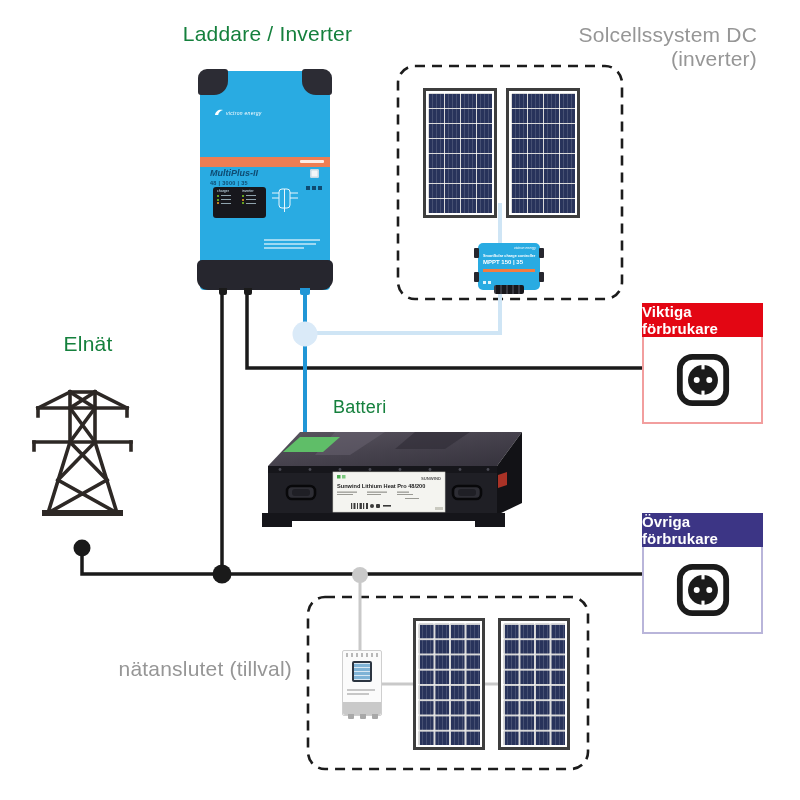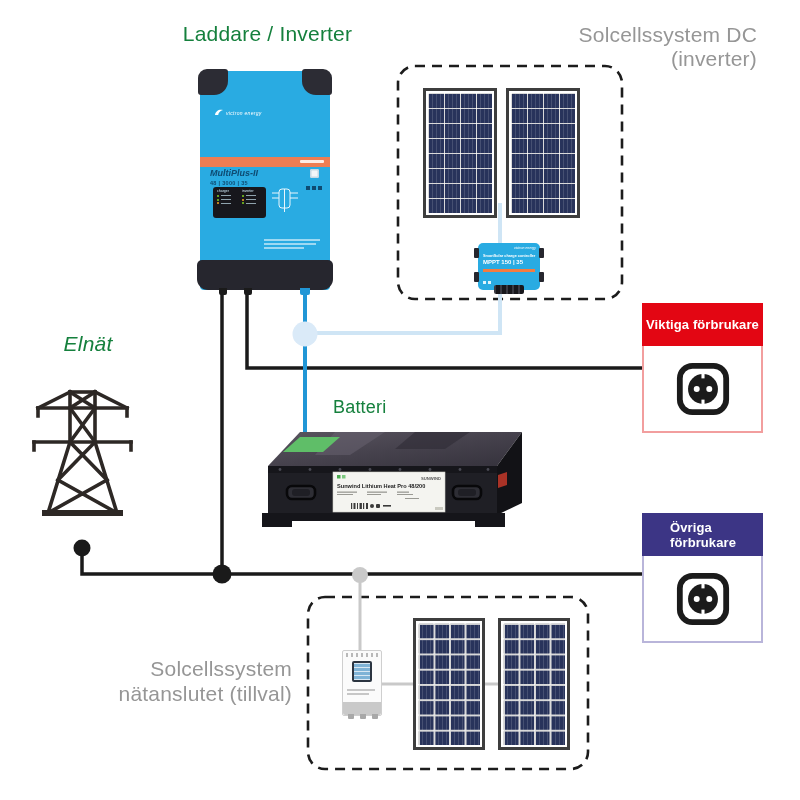--- a/index.html
+++ b/index.html
@@ -63,24 +63,24 @@
   .mppt-l1{position:absolute;left:5px;top:11px;color:#fff;font-size:3.8px;font-weight:bold;}
   .mppt-l2{position:absolute;left:5px;top:16px;color:#fff;font-size:6px;font-weight:bold;}
   .mppt-stripe{position:absolute;left:5px;right:5px;top:26px;height:3px;background:#f47b3f;}
   .mppt-ic{position:absolute;left:5px;bottom:6px;display:flex;gap:2px;}
   .mppt-ic i{width:3px;height:3px;background:#fff;opacity:.85;display:block;}
   .mppt-term{position:absolute;bottom:-4px;left:50%;transform:translateX(-50%);width:30px;height:9px;background:#17171c;border-radius:2px;
     background-image:repeating-linear-gradient(90deg,#3a3a42 0 2px,transparent 2px 6px);}
 
   
   .consumer{width:121px;z-index:2;}
-  .c-hdr{height:43px;color:#fff;font-size:13px;font-weight:bold;display:flex;align-items:center;justify-content:center;letter-spacing:.1px;}
+  .c-hdr{height:34px;color:#fff;font-size:15px;font-weight:bold;display:flex;align-items:center;justify-content:center;letter-spacing:.1px;}
   .c-bod{height:85px;background:#fff;display:flex;align-items:center;justify-content:center;border:2px solid;border-top:none;}
   #critical{left:642px;top:303px;} #critical .c-hdr{background:#e30613;} #critical .c-bod{border-color:#f29e9e;}
-  #other{left:642px;top:513px;} #other .c-hdr{background:#3c3585;padding-left:28px;} #other .c-bod{border-color:#b9b5da;}
+  #other{left:642px;top:513px;} #other .c-hdr{background:#3c3585;} #other .c-bod{border-color:#b9b5da;}
 
   
   #pvinv{left:342px;top:650px;width:40px;height:66px;background:#fbfbfb;border:1px solid #cfcfcf;border-radius:2px;z-index:2;}
   .pv-vents{position:absolute;left:3px;right:3px;top:2px;height:4px;
     background-image:repeating-linear-gradient(90deg,#b9b9b9 0 2px,transparent 2px 5px);}
   .pv-screen{position:absolute;left:50%;transform:translateX(-50%);top:10px;width:16px;height:17px;background:#2b3440;border-radius:2px;padding:2px;}
   .pv-screen i{display:block;width:100%;height:100%;background:#7fb3d6;
     background-image:linear-gradient(rgba(255,255,255,.7) 1px,transparent 1px);background-size:100% 4px;}
   .pv-line{position:absolute;left:4px;right:6px;top:38px;height:2px;background:#c7c7c7;}
   .pv-line.b{top:42px;right:12px;}
@@ -120,24 +120,23 @@
     <g stroke="#c9c9c9" stroke-width="3" fill="none">
       <path d="M360,582 L360,651"></path>
       <path d="M382,684 L413,684"></path>
       <path d="M485,684 L498,684"></path>
     </g>
     <circle cx="360" cy="575" r="8" fill="#c9c9c9"></circle>
   </svg>
 
   <div class="abs black-title" style="left:175px;top:22px;width:185px;text-align:center;">Laddare / Inverter</div>
   <div class="abs gray-title" style="left:495px;top:23px;width:262px;text-align:right;">Solcellssystem DC (inverter)</div>
-  <div class="abs black-title" style="left:38px;top:332px;width:100px;text-align:center;font-style:italic;">Elnät</div>
+  <div class="abs black-title" style="left:38px;top:332px;width:100px;text-align:center;">Elnät</div>
   <div class="abs black-title" style="left:333px;top:397px;width:110px;font-size:18px;">Batteri</div>
   <div class="abs gray-title" style="left:102px;top:656px;width:190px;text-align:right;line-height:25px;">
-    <div>Solcellssystem</div>
     <div>nätanslutet (tillval)</div>
   </div>
 
   <div class="abs" id="multiplus">
     <div class="mp-body">
       <div class="mp-logo">
         <svg width="10" height="7" viewBox="0 0 10 7">
             <path d="M1,6 C1.5,2 5,0 9,1 C6,2 4.6,3.6 4.2,6 Z" fill="#fff"></path>
           </svg>
         <span class="txt">victron energy</span>

